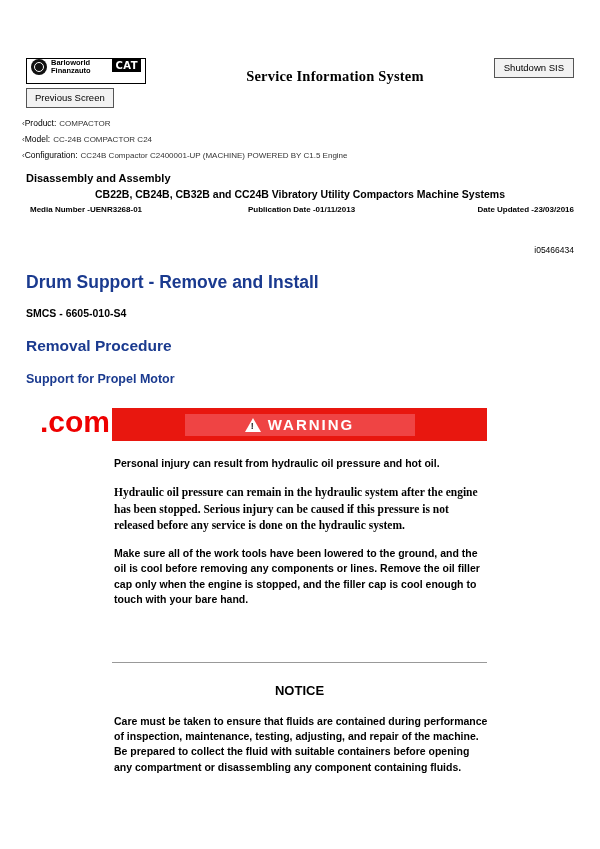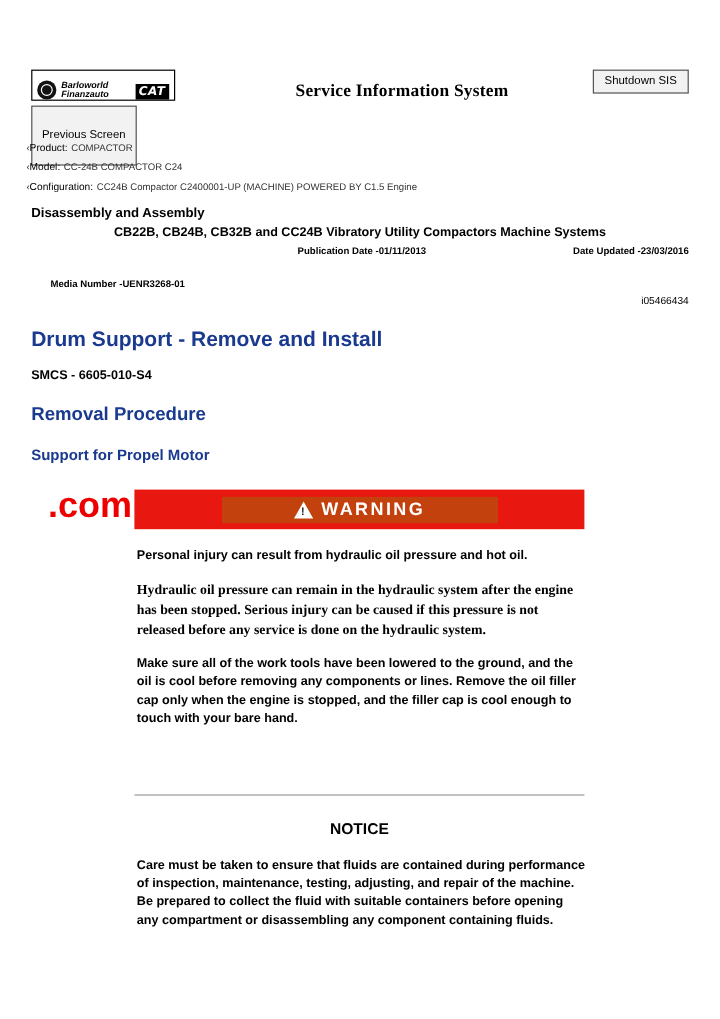--- a/index.html
+++ b/index.html
@@ -31,23 +31,22 @@
     height: 50px;
   }
   .logo-box {
     position: absolute;
     left: 26px; top: 6px;
     width: 120px;
     height: 26px;
     border: 1px solid #000;
     background: #fff;
     display: flex;
-    align-items: flex-end;
+    align-items: flex-start;
     box-sizing: border-box;
-    font-style: italic;
   }
   .logo-badge {
     width: 16px; height: 16px;
     margin-left: 4px;
     border-radius: 50%;
     background: #111;
     position: relative;
     flex: none;
   }
   .logo-badge::after {
@@ -99,21 +98,21 @@
     padding: 4px 9px;
     border: 1px solid #555;
     background: #f2f2f2;
     font-size: 9.5px;
     line-height: 1;
     color: #000;
   }
   .prev-btn {
     position: absolute;
     left: 26px; top: 36px;
-    padding: 19px 8px;
+    padding: 4px 8px;
     border: 1px solid #555;
     background: #f2f2f2;
     font-size: 9.5px;
     line-height: 1;
     color: #000;
   }
 
   
   .crumbs {
     position: absolute;
@@ -157,21 +156,21 @@
     font-weight: bold;
     margin-top: 4px;
   }
   .meta-row {
     position: absolute;
     left: 26px; top: 205px;
     width: 548px;
     font-size: 8px;
     font-weight: bold;
   }
-  .meta-media { position: absolute; left: 16px; top: 0; margin-top: 27px; }
+  .meta-media { position: absolute; left: 4px; top: 0; }
   .meta-pub   { position: absolute; left: 222px; top: 0; }
   .meta-upd   { position: absolute; right: 0; top: 0; }
 
   .doc-id {
     position: absolute;
     right: 26px; top: 245px;
     font-size: 8.5px;
     color: #000;
   }
 
@@ -228,21 +227,21 @@
     height: 33px;
     background: #e8170f;
   }
   .warning-inner {
     position: absolute;
     left: 50%;
     top: 50%;
     transform: translate(-50%, -50%);
     width: 230px;
     height: 22px;
-    background: #c2410c;
+    background: #ef4444;
     display: flex;
     align-items: center;
     justify-content: center;
   }
   .warn-tri {
     width: 0; height: 0;
     border-left: 8px solid transparent;
     border-right: 8px solid transparent;
     border-bottom: 14px solid #ffffff;
     position: relative;

